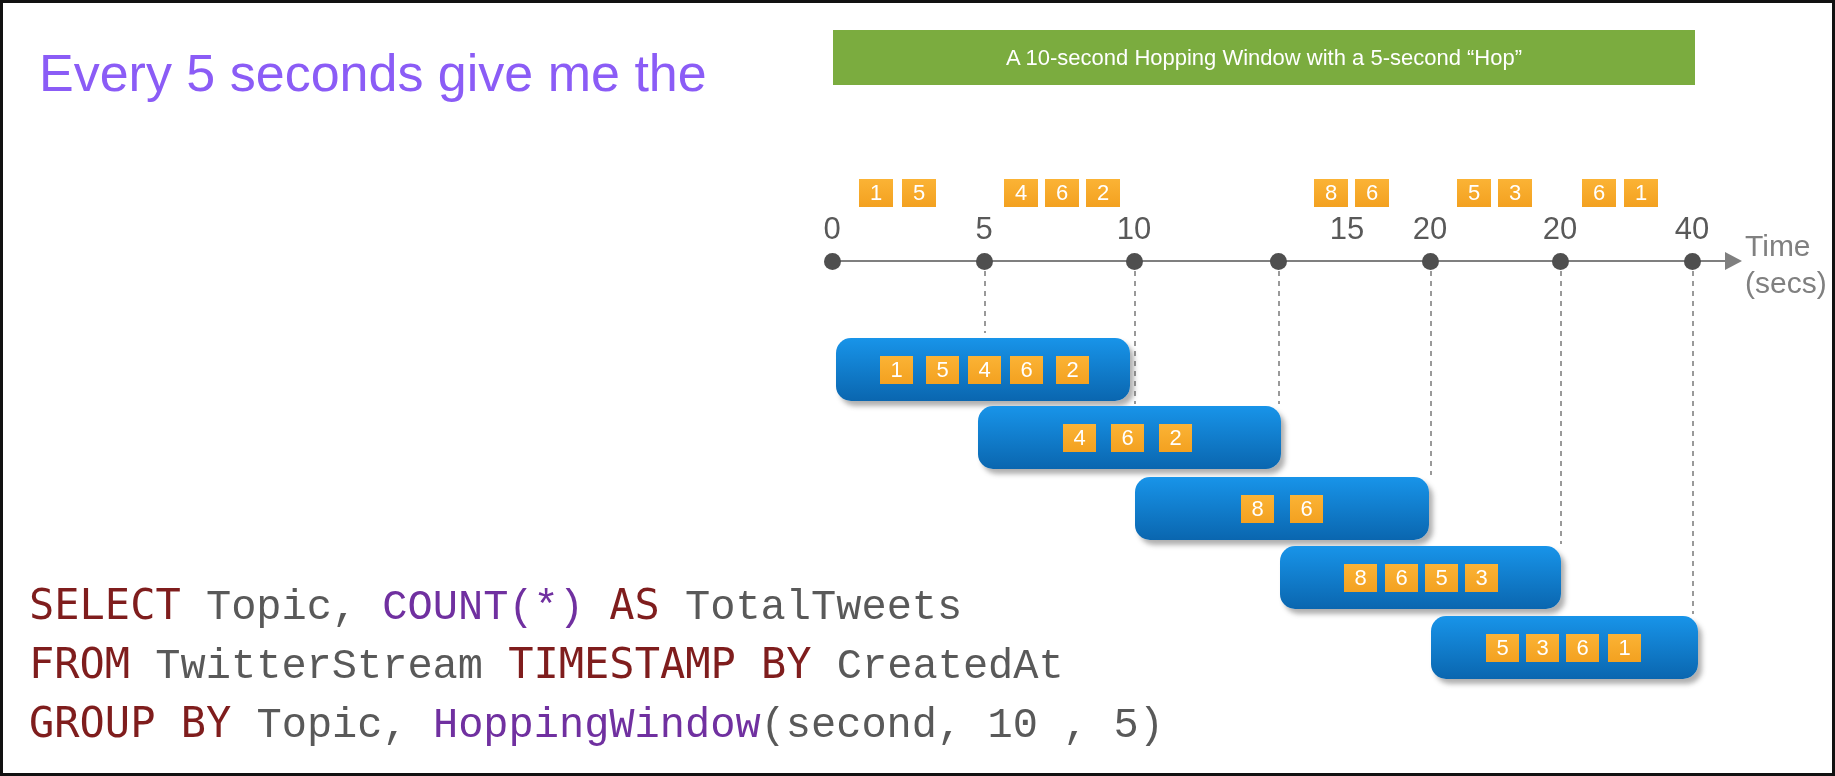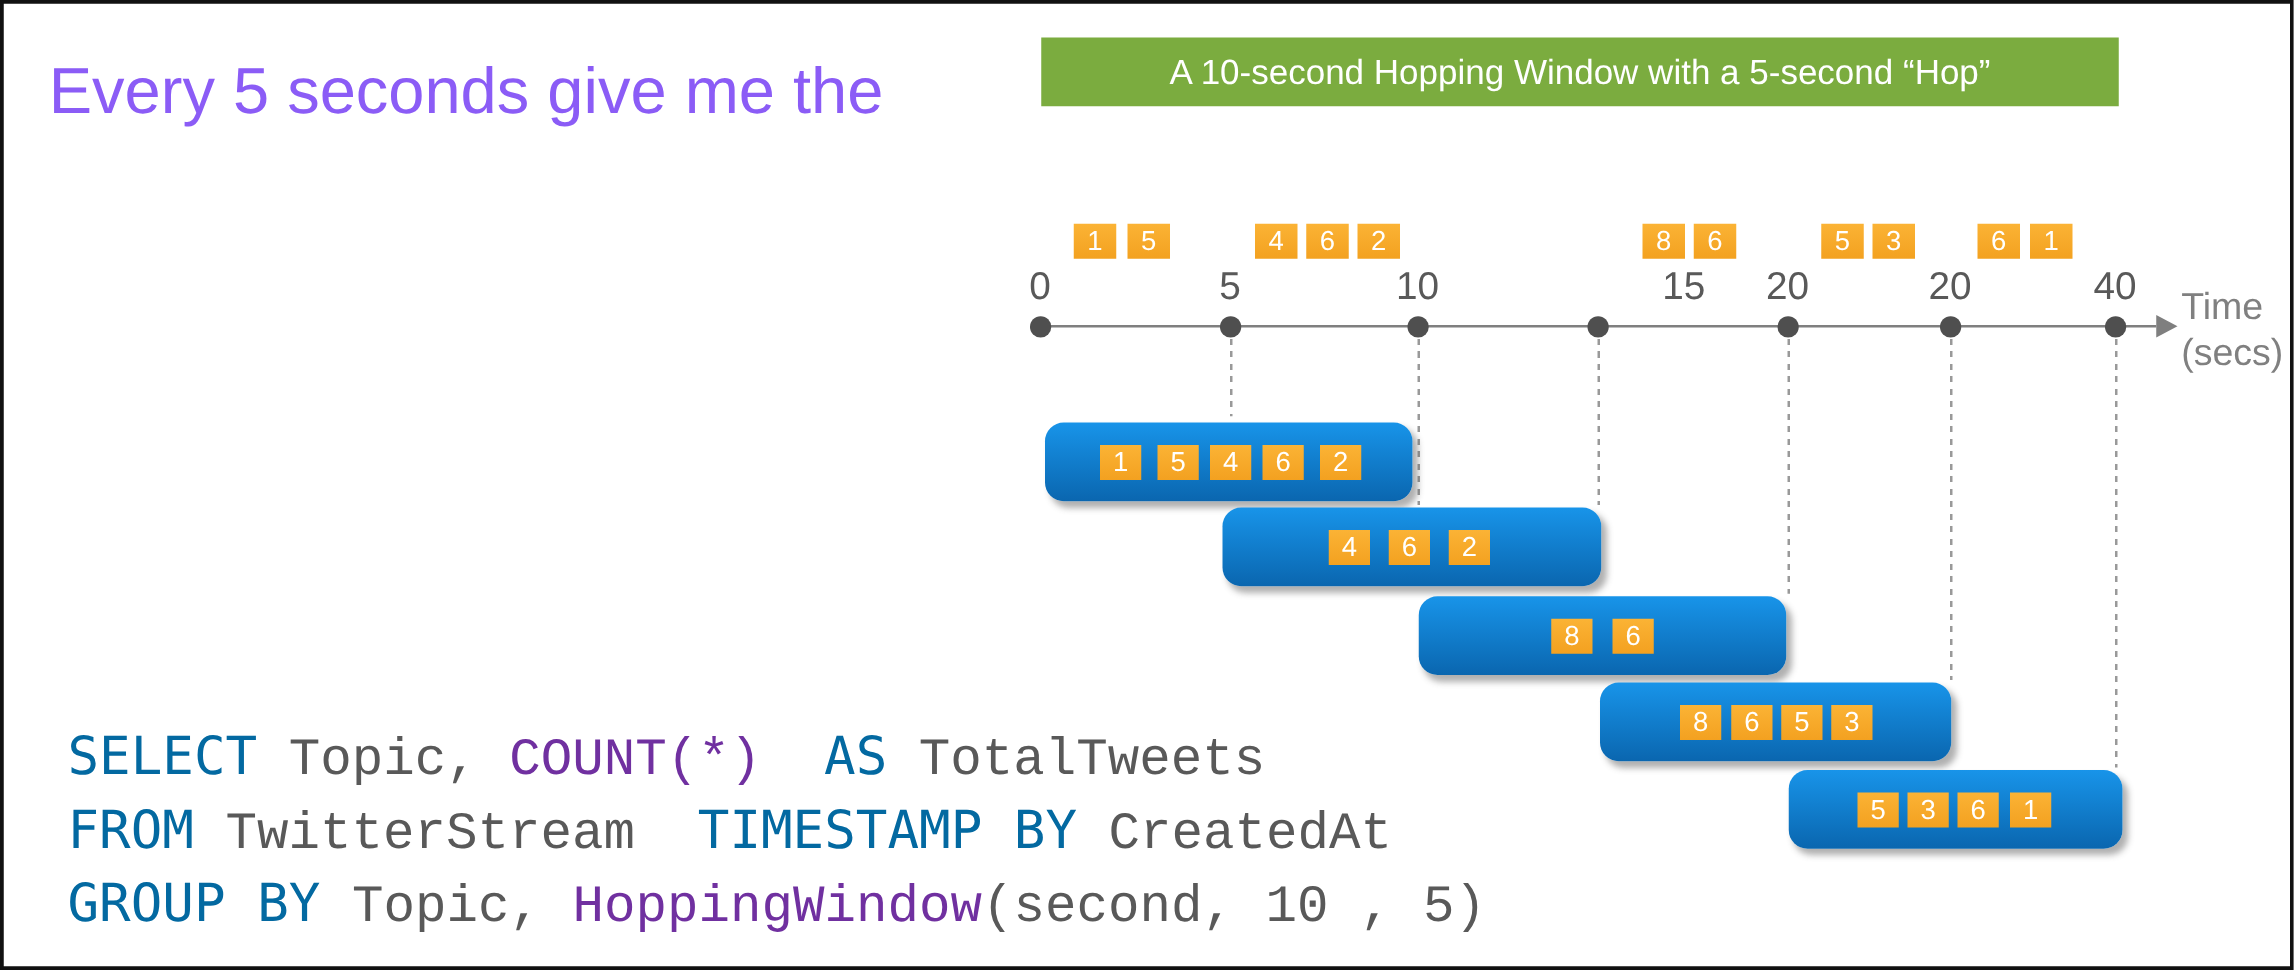--- a/index.html
+++ b/index.html
@@ -10,21 +10,21 @@
   }
   
   .title{
     position:absolute; left:36px; top:42px;
     font-size:52px; line-height:57px; color:#8b5cf6; letter-spacing:0px;
   }
   
   .banner{
     position:absolute; left:830px; top:27px; width:862px; height:55px;
     background:#7BAC3F; color:#ffffff; display:flex; align-items:center; justify-content:center;
-    font-size:28px; font-weight:300;
+    font-size:22px; font-weight:300;
   }
   
   .axis-line{position:absolute; left:829px; top:257px; width:893px; height:2px; background:#7f7f7f;}
   .axis-arrow{
     position:absolute; left:1722px; top:249px; width:0; height:0;
     border-top:9px solid transparent; border-bottom:9px solid transparent;
     border-left:17px solid #7f7f7f;
   }
   .dot{position:absolute; top:250px; width:17px; height:17px; border-radius:50%; background:#4f4f4f;}
   .tick-label{
@@ -50,21 +50,21 @@
     background:linear-gradient(to bottom,#1894E9,#0A66AF);
     box-shadow:4px 5px 5px rgba(80,80,80,0.45);
   }
   .win .evt{width:33px; height:28px; top:18px;}
   
   .code{
     position:absolute; left:26px; top:574px;
     font-family:"DejaVu Sans Mono", monospace; font-size:42px; line-height:55px;
     white-space:pre;
   }
-  .tok-kw{color:#0369a1;margin-left:25px;}
+  .tok-kw{color:#7f1d1d;}
   .tok-fn{color:#7030A0;font-family:Liberation Mono, monospace;}
   .tok-pl{color:#595959;font-family:Liberation Mono, monospace;}
 </style>
 </head>
 <body>
 
 <div id="slide">
   <div class="title">
       <div>Every 5 seconds give me the</div>
     </div>

